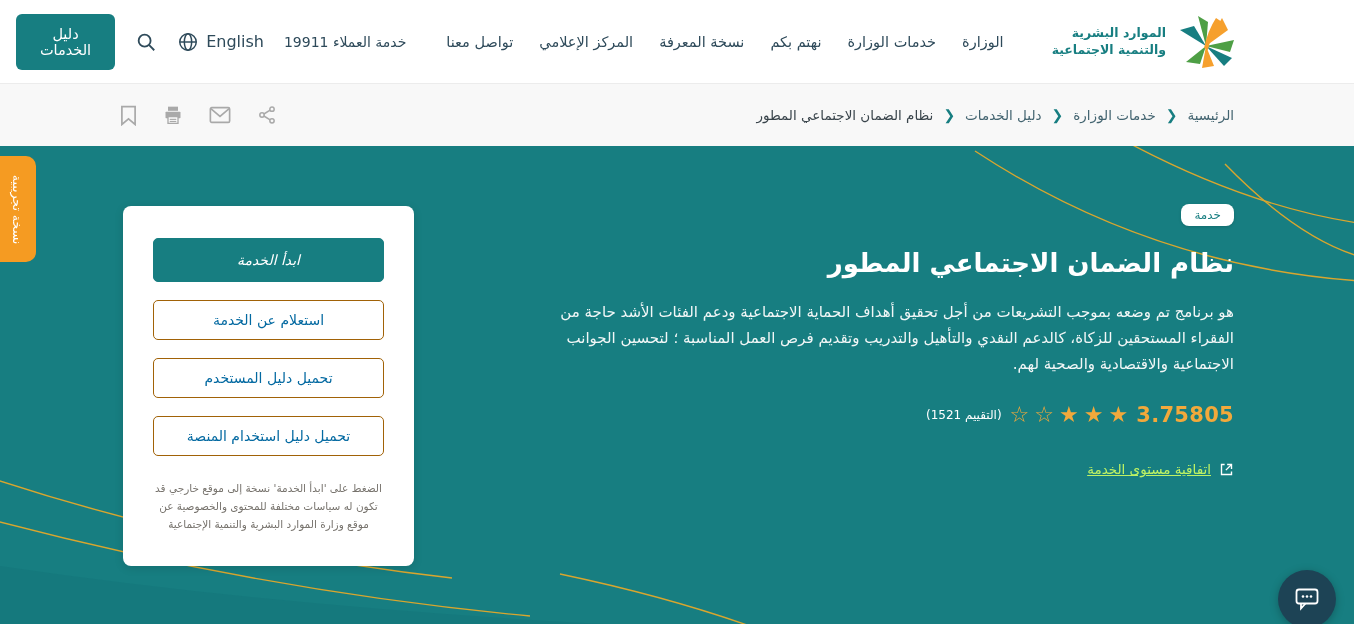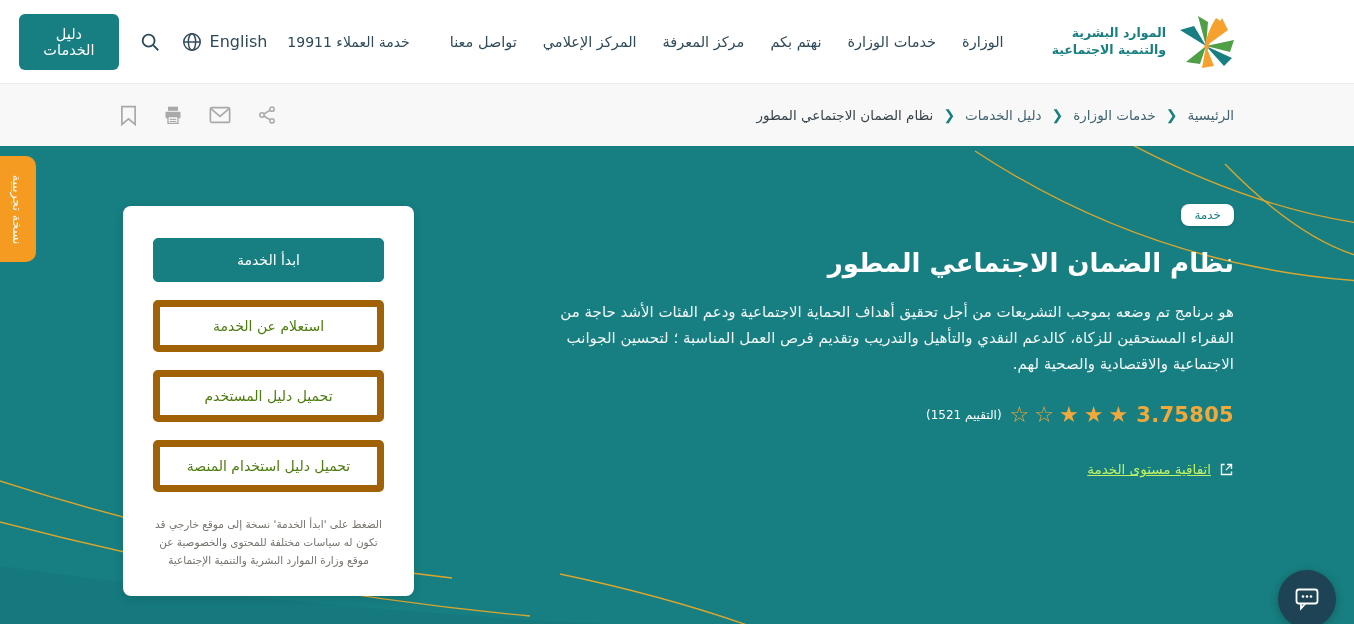--- a/index.html
+++ b/index.html
@@ -49,22 +49,22 @@
     color:#fff; font-size:12.5px; white-space:nowrap; transform:rotate(90deg);
   }
 
   
   .action-card {
     position:absolute; top:60px; right:auto; left:123px; width:291px; min-height:360px;
     background:#fff; border-radius:8px; box-shadow:0 2px 10px rgba(0,0,0,.12);
     padding:32px 30px 26px; display:flex; flex-direction:column; gap:18px; z-index:3;
   }
   .btn { width:100%; padding:11px 8px; border-radius:5px; font-size:14px; cursor:pointer; font-family:inherit; }
-  .btn-primary { background:#177E81; color:#fff; border:1px solid #177E81; padding:13px 8px; }
-  .btn-outline { background:#fff; color:#4d7c0f; border:7px solid #a16207;margin-left:30px; }
+  .btn-primary { background:#177E81; color:#fff; border:1px solid #177E81; padding:13px 8px;font-style:italic; }
+  .btn-outline { background:#fff; color:#0369a1; border:1px solid #a16207;margin-left:30px; }
   .card-note { font-size:10.5px; color:#77736d; line-height:1.7; text-align:center; margin-top:6px; }
 
   
   .service-content {
     position:absolute; top:58px; right:120px; width:690px; text-align:right; z-index:2; color:#fff;
   }
   .service-badge {
     display:inline-block; background:#fff; color:#177E81; font-size:12px;
     border-radius:8px; padding:4px 13px; margin-bottom:22px; box-shadow:0 1px 3px rgba(0,0,0,.15);
   }
@@ -110,21 +110,21 @@
     <span class="brand-text">
       <span>الموارد البشرية</span><br>
       <span>والتنمية الاجتماعية</span>
     </span>
   </div>
 
   <nav class="main-nav">
     <a>الوزارة</a>
     <a>خدمات الوزارة</a>
     <a>نهتم بكم</a>
-    <a>مركز المعرفة</a>
+    <a>نسخة المعرفة</a>
     <a>المركز الإعلامي</a>
     <a>تواصل معنا</a>
   </nav>
 
   <div class="header-spacer"></div>
 
   <span class="cs-phone">خدمة العملاء 19911</span>
 
   <div class="lang">
     <span>English</span>

